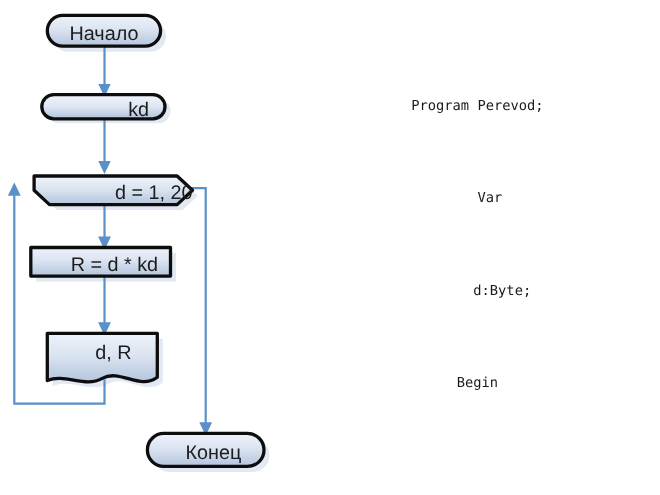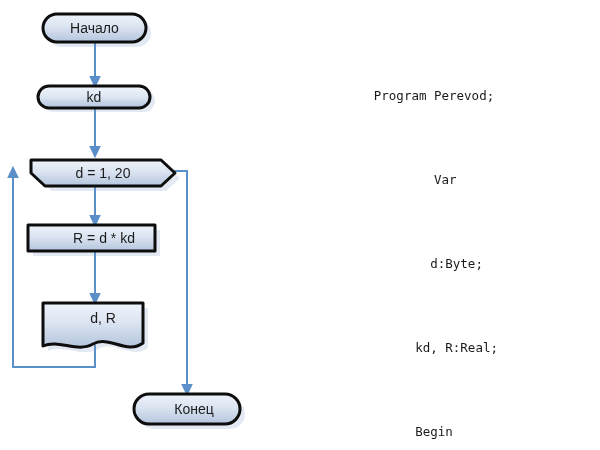--- a/index.html
+++ b/index.html
@@ -34,21 +34,21 @@
     letter-spacing: 0px;
   }
   .code-line {
     height: 28px;
     white-space: pre;
     text-align: center;
   }
   .shape-label {
     position: absolute;
     font-family: "Liberation Sans", sans-serif;
-    font-size: 14px;
+    font-size: 18px;
     color: #1c1c1c;
     text-align: center;
     white-space: nowrap;
     pointer-events: none;
   }
 </style>
 </head>
 <body>
 
 <svg id="canvas" viewBox="0 0 600 450" xmlns="http://www.w3.org/2000/svg">
@@ -103,35 +103,34 @@
     <rect x="28" y="225" width="127" height="26" fill="url(#shapeGrad)" stroke-width="3"></rect>
 
     <path d="M 43 303 L 143 303 L 143 343 C 127 355 109 335 93 344 C 77 353 59 339 43 346 Z" fill="url(#shapeGrad)" stroke-width="3"></path>
 
     <rect x="134" y="394" width="106" height="30" rx="15" ry="15" fill="url(#shapeGrad)" stroke-width="3"></rect>
   </g>
 </svg>
 
 <div class="shape-label" style="left:43px; top:20px; width:103px;">Начало</div>
 
-<div class="shape-label" style="left:38px; top:89px; width:112px;">kd</div>
+<div class="shape-label" style="left:38px; top:89px; width:112px;padding-left:32px;">kd</div>
 
-<div class="shape-label" style="left:31px; top:165px; width:144px;">d = 1, 20</div>
+<div class="shape-label" style="left:31px; top:165px; width:144px;text-align:right;">d = 1, 20</div>
 
 <div class="shape-label" style="left:28px; top:230px; width:152px;">R = d * kd</div>
 
 <div class="shape-label" style="left:43px; top:310px; width:120px;">d, R</div>
 
 <div class="shape-label" style="left:134px; top:401px; width:120px;">Конец</div>
 
 <div class="code-block">
   <div class="code-line">Program Perevod;</div>
   <div class="code-line">   Var</div>
   <div class="code-line">      d:Byte;</div>
-  <div class="code-line">      kd, R:Real;</div>
   <div class="code-line">Begin</div>
   
   
   
   
   
   
   
   
 </div>

